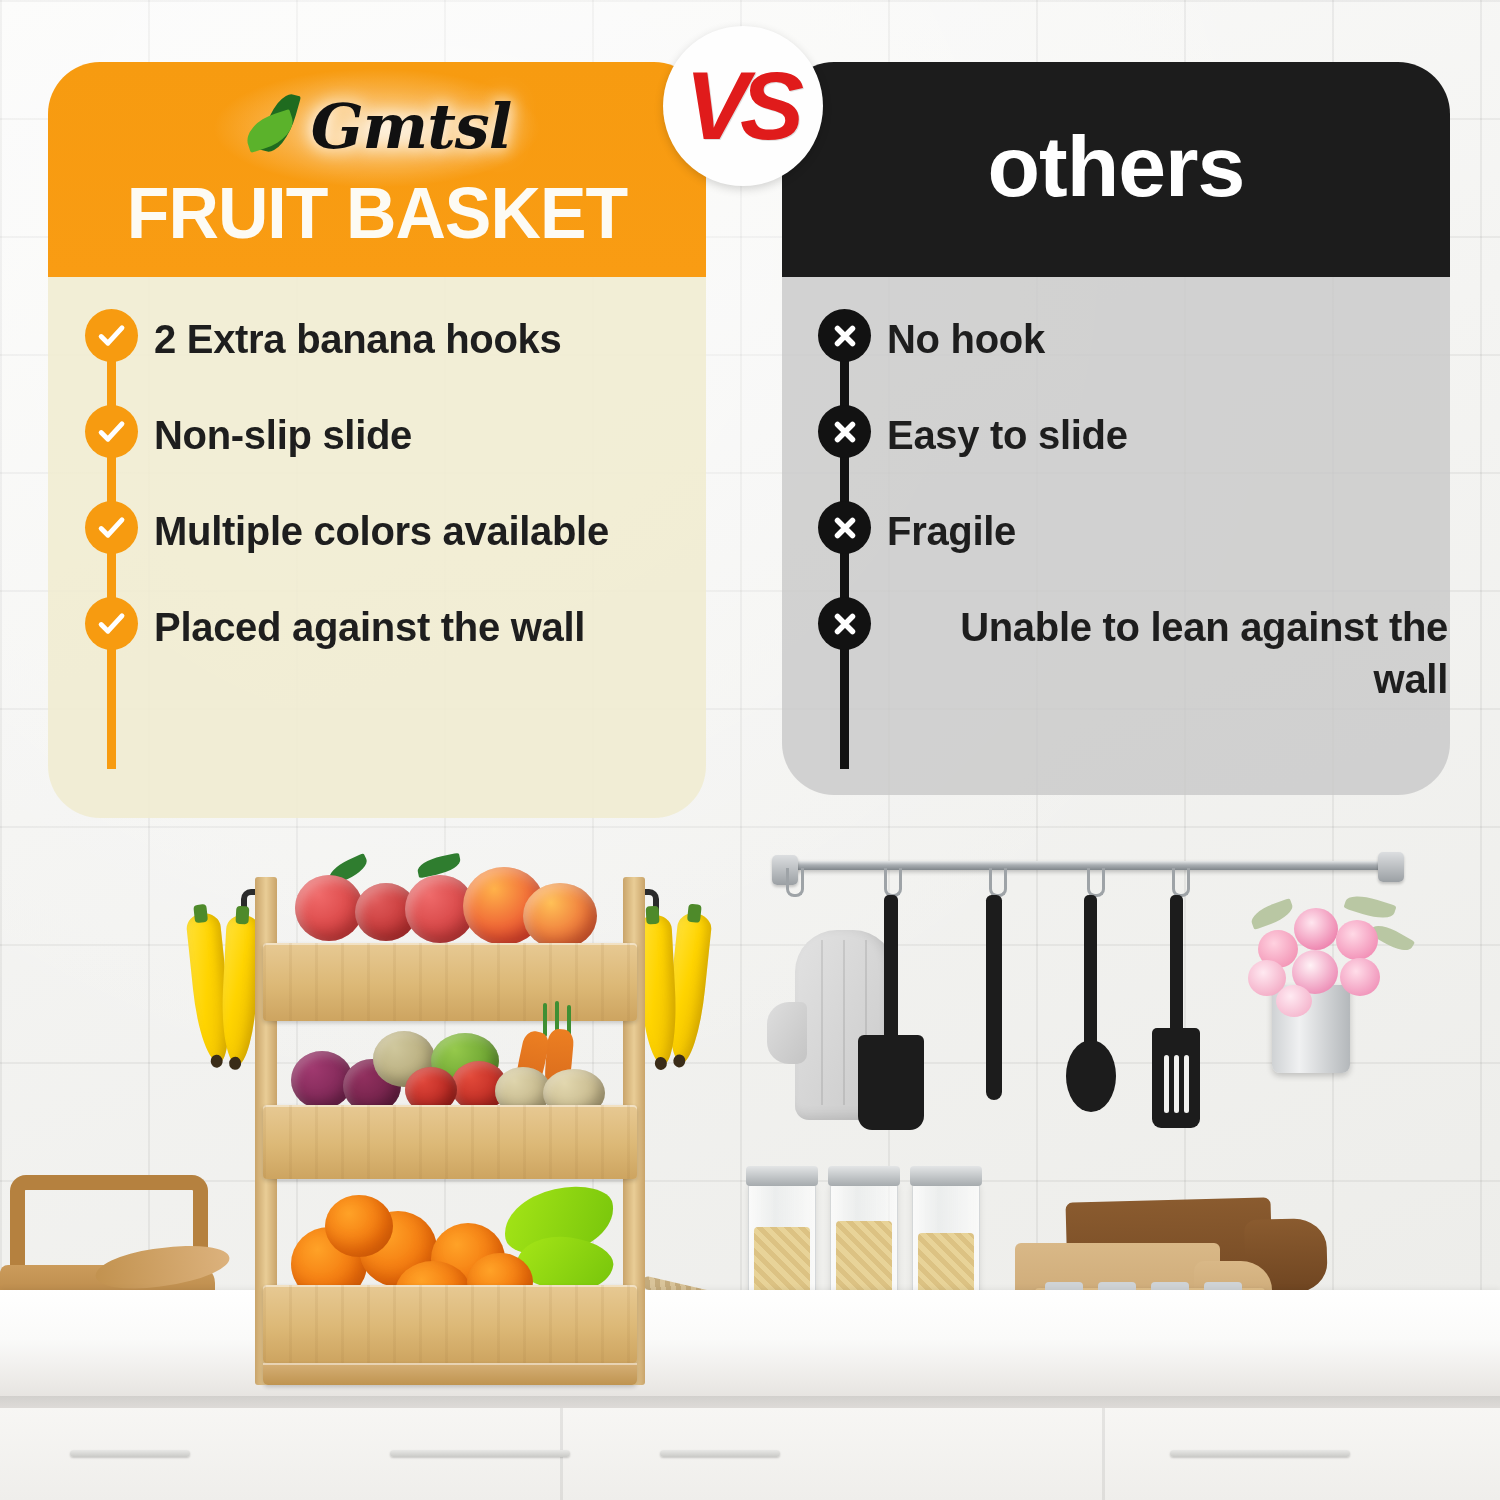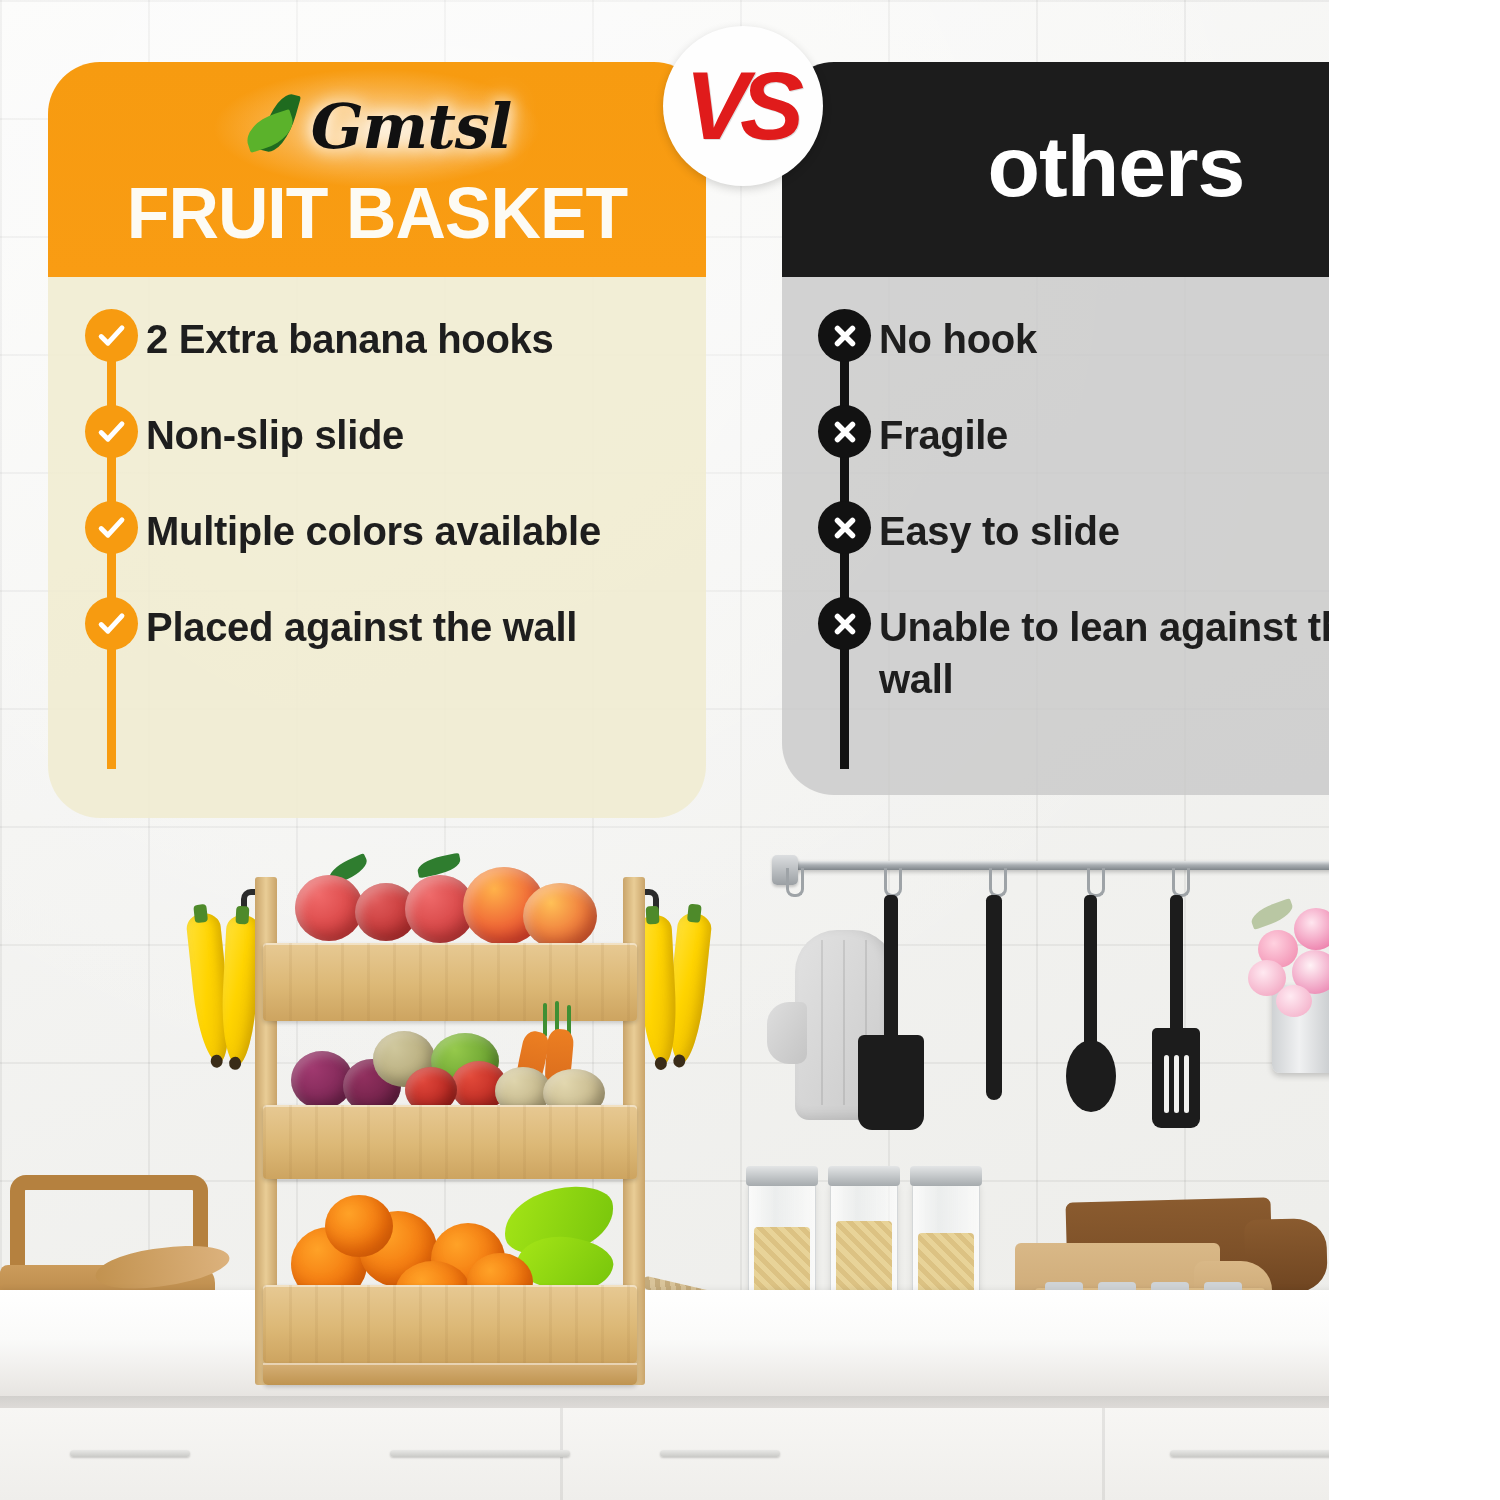--- a/index.html
+++ b/index.html
@@ -1,21 +1,21 @@
 <!DOCTYPE html>
 <html><head>
 <meta charset="utf-8">
 <style>
   html,body{margin:0;padding:0;}
   body{
     width:1500px;height:1500px;overflow:hidden;
     font-family:"Liberation Sans", sans-serif;
     background:#fff;
   }
-  .stage{position:relative;width:1329px;height:1500px;overflow:hidden;}
+  .stage{position:relative;width:1500px;height:1500px;overflow:hidden;}
 
   
   .photo{position:absolute;inset:0;background:#f4f3f1;}
 
   
   .wall{
     position:absolute;left:0;top:0;width:1500px;height:1290px;
     background:
       repeating-linear-gradient(to right, rgba(0,0,0,0.055) 0 2px, rgba(0,0,0,0) 2px 148px),
       repeating-linear-gradient(to bottom, rgba(0,0,0,0.05) 0 2px, rgba(0,0,0,0) 2px 118px),
@@ -234,22 +234,23 @@
   }
   .mark.ok{background:#f79b10;}
   .mark.no{background:#121212;}
   .mark svg{display:block;}
   .connector{
     position:absolute;left:22px;width:9px;z-index:1;
   }
   .connector.ok{background:#f79b10;}
   .connector.no{background:#121212;}
   .ftext{
-    margin-left:8px;font-size:40px;line-height:52px;font-weight:700;color:#1e1e1e;
+    margin-left:16px;font-size:40px;line-height:52px;font-weight:700;color:#1e1e1e;
     letter-spacing:-.3px;
+    text-align:right;
   }
   .ftext.wide{max-width:585px;}
 
   
   .vs{
     position:absolute;left:663px;top:26px;width:160px;height:160px;border-radius:50%;
     background:#fefefe;box-shadow:0 3px 10px rgba(0,0,0,.16);
     display:flex;align-items:center;justify-content:center;z-index:8;
   }
   .vs-text{
@@ -483,30 +484,30 @@
       </span>
       <span class="ftext">No hook</span>
     </div>
 
     <div class="frow">
       <span class="mark no">
         <svg width="30" height="30" viewBox="0 0 24 24">
             <path d="M6 6 L18 18 M18 6 L6 18" fill="none" stroke="#fff" stroke-width="4.4" stroke-linecap="round"></path>
           </svg>
       </span>
-      <span class="ftext">Fragile</span>
+      <span class="ftext">Easy to slide</span>
     </div>
 
     <div class="frow">
       <span class="mark no">
         <svg width="30" height="30" viewBox="0 0 24 24">
             <path d="M6 6 L18 18 M18 6 L6 18" fill="none" stroke="#fff" stroke-width="4.4" stroke-linecap="round"></path>
           </svg>
       </span>
-      <span class="ftext">Easy to slide</span>
+      <span class="ftext">Fragile</span>
     </div>
 
 
     <div class="frow">
       <span class="mark no">
         <svg width="30" height="30" viewBox="0 0 24 24">
             <path d="M6 6 L18 18 M18 6 L6 18" fill="none" stroke="#fff" stroke-width="4.4" stroke-linecap="round"></path>
           </svg>
       </span>
       <span class="ftext wide">Unable to lean against the wall</span>

